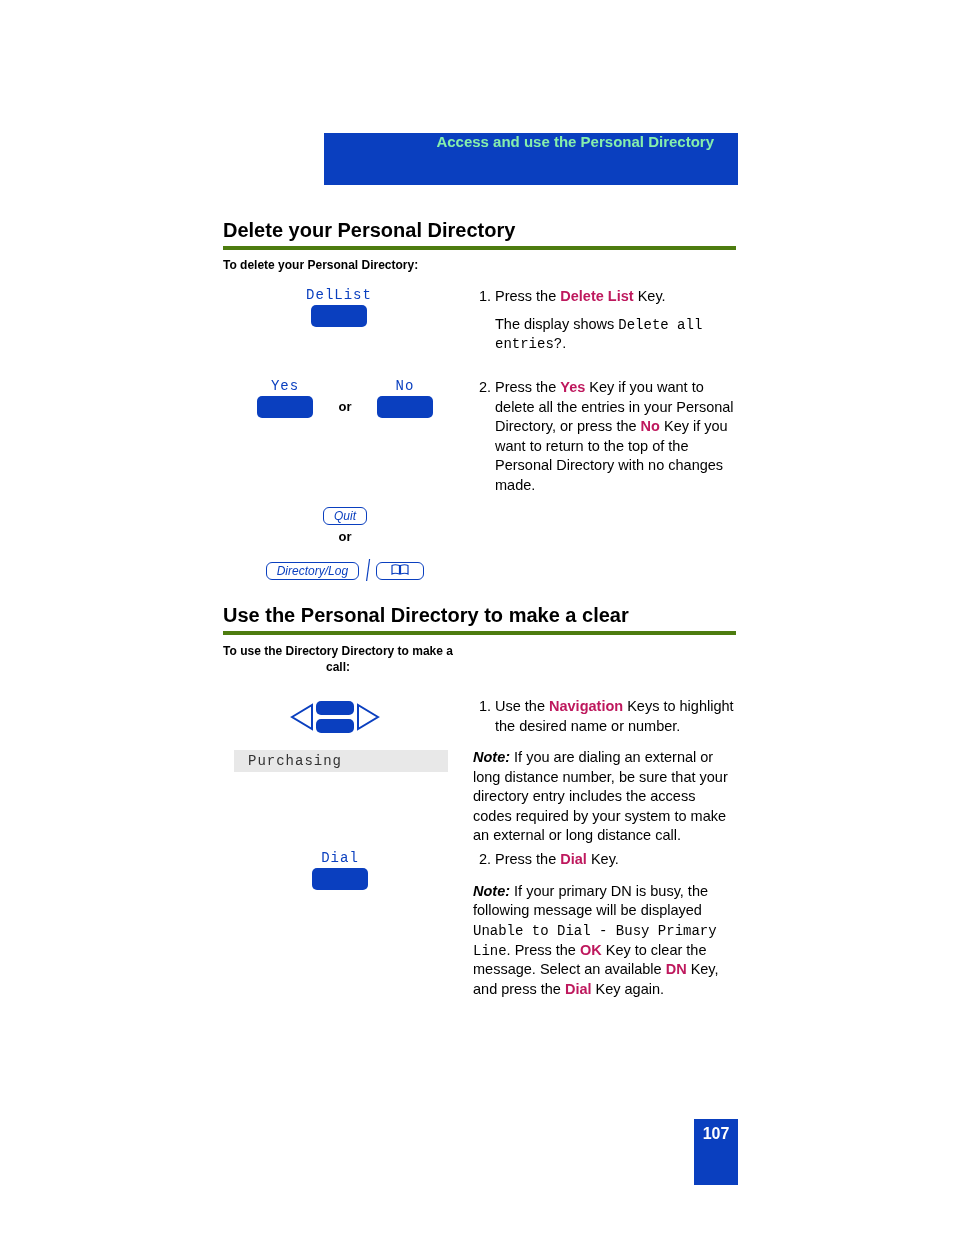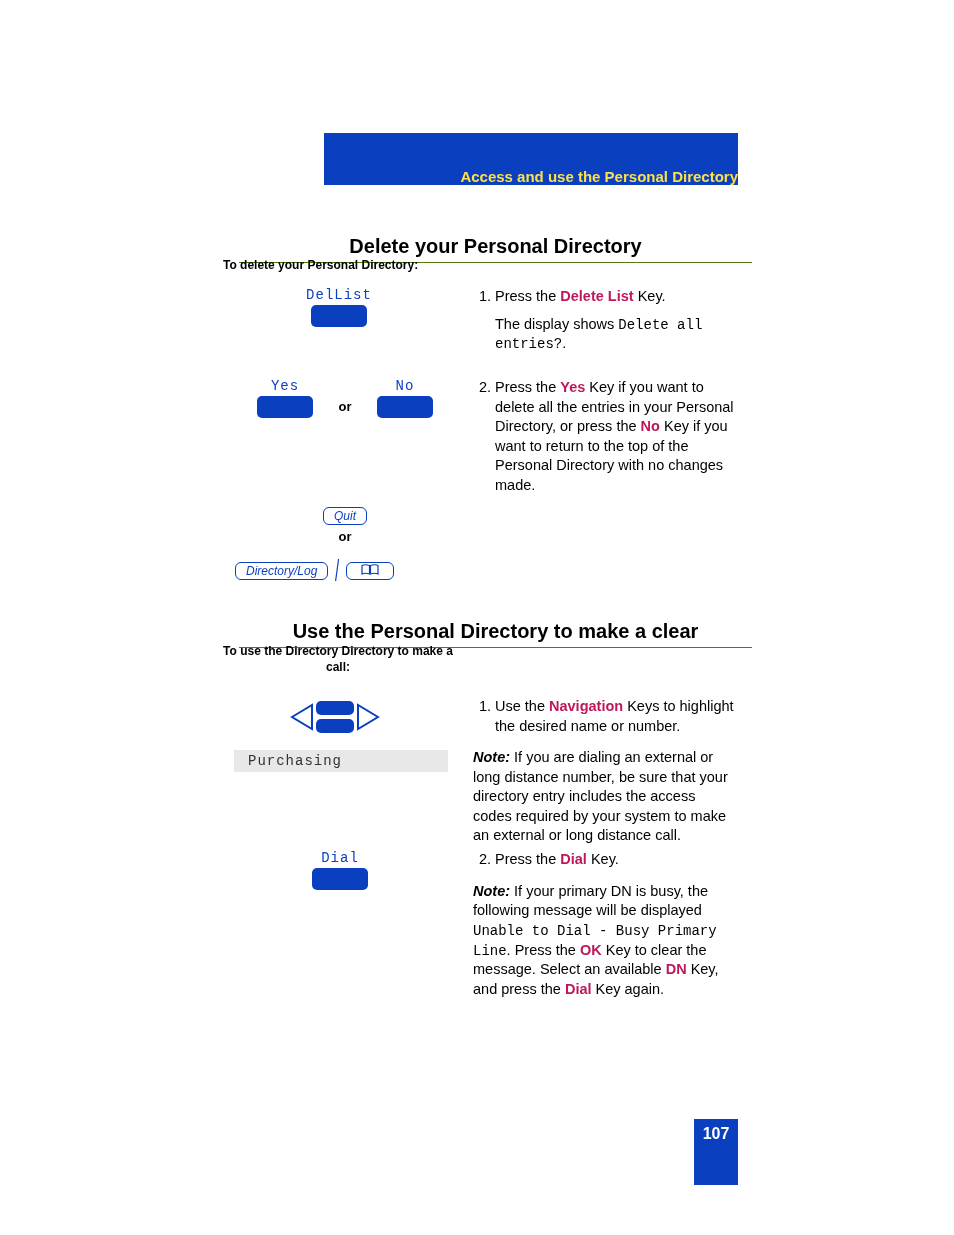--- a/index.html
+++ b/index.html
@@ -18,39 +18,39 @@
     width: 954px;
     height: 1235px;
   }
   .header-bar {
     position: absolute;
     top: 133px;
     left: 324px;
     width: 414px;
     height: 52px;
     background: #0a3fbf;
-    color: #fde047;
+    color: #86efac;
     font-weight: bold;
     font-size: 15px;
     display: flex;
-    align-items: flex-end;
+    align-items: flex-start;
     justify-content: flex-end;
+    padding-right: 24px;
     box-sizing: border-box;
   }
   h2.section {
     position: absolute;
     left: 223px;
     width: 513px;
     font-weight: bold;
     font-size: 20px;
-    margin: 16px;
-    border-bottom: 1px solid #4d7c0f;
+    margin: 0;
+    border-bottom: 4px solid #4d7c0f;
     padding-bottom: 4px;
     font-family: Arial, Helvetica, sans-serif;
-    text-align: center;
   }
   .sub {
     position: absolute;
     left: 223px;
     font-weight: bold;
     font-size: 12px;
     line-height: 1.3;
     text-align: center;
   }
   
@@ -170,21 +170,21 @@
         <div class="key-btn"></div>
       </div>
     </div>
   </div>
 
   <div style="position:absolute; left:235px; top:506px; width:220px;">
     <div style="text-align:center;">
       <span class="pill">Quit</span>
     </div>
     <div class="or" style="text-align:center; margin:4px 0;">or</div>
-    <div style="text-align:left; white-space:nowrap;">
+    <div style="text-align:center; white-space:nowrap;">
       <span class="pill">Directory/Log</span>
       <span class="slash">/</span>
       <span class="pill" style="padding:1px 14px;">
         <svg width="18" height="11" viewBox="0 0 18 11">
           <path d="M1 1.5 Q4 0 8.5 1.5 L8.5 10 Q4 8.5 1 10 Z M9.5 1.5 Q14 0 17 1.5 L17 10 Q14 8.5 9.5 10 Z" fill="none" stroke="#0a3fbf" stroke-width="1.2"></path>
         </svg>
       </span>
     </div>
   </div>
 

